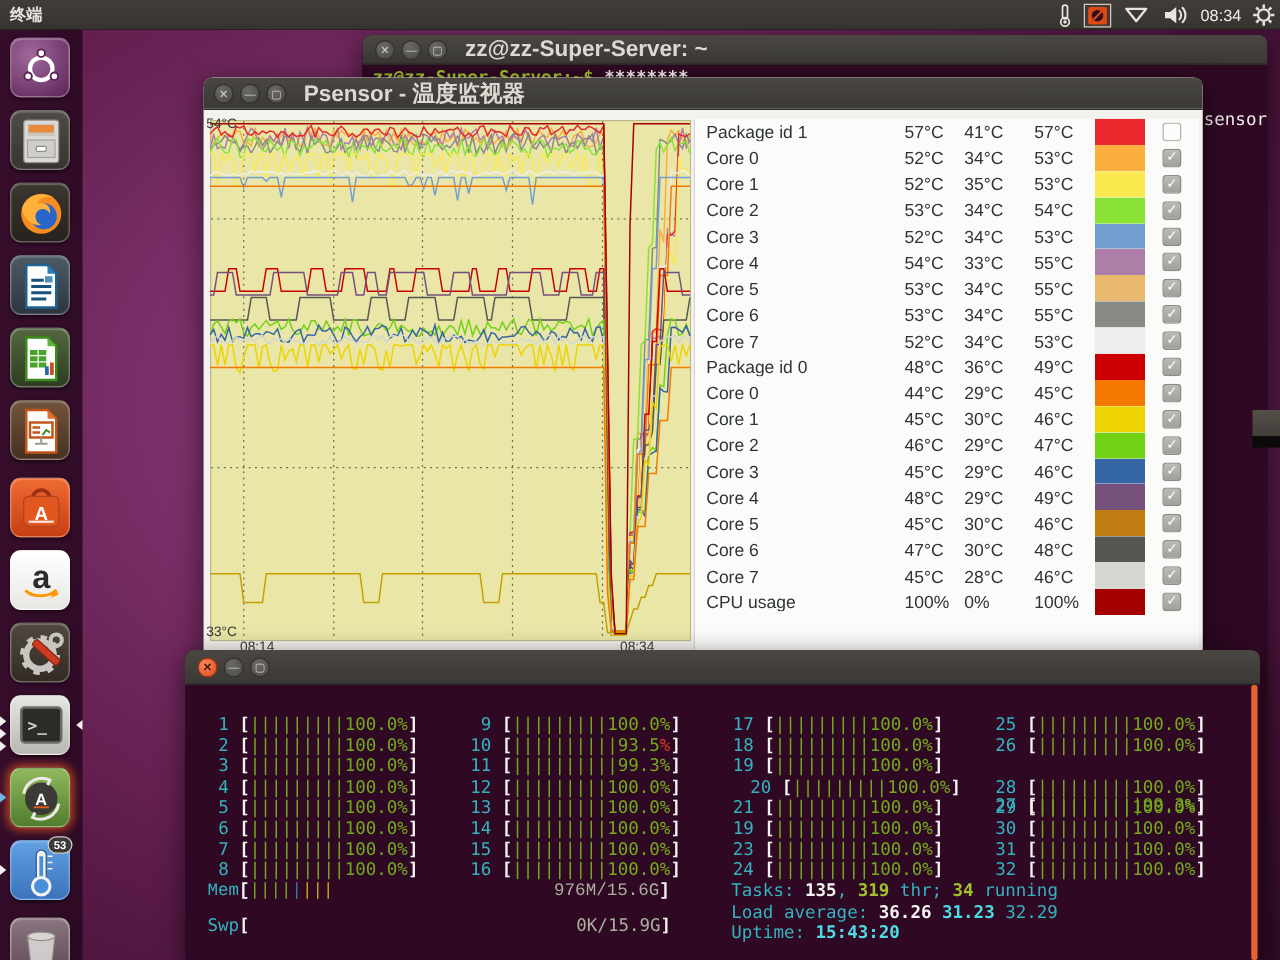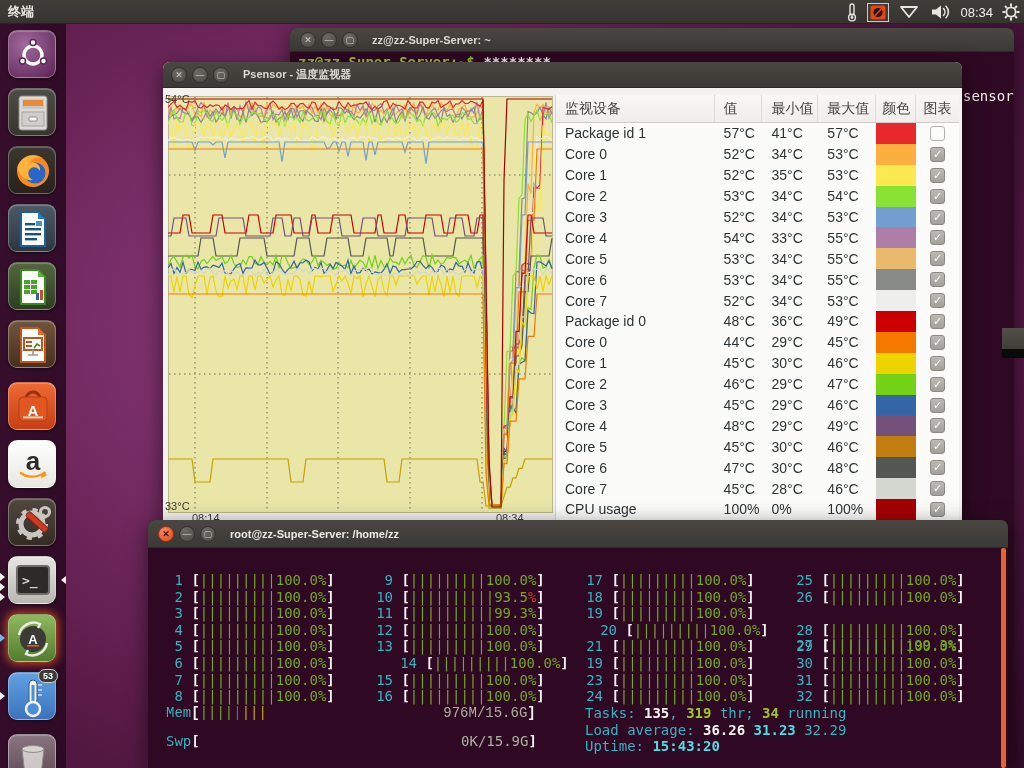--- a/index.html
+++ b/index.html
@@ -30,21 +30,21 @@
   .pip.blue { border-left-color:#6fb6e8; }
   .pip-r { position:absolute; left:61px; width:0; height:0; border-right:5px solid #f2f0ec; border-top:4px solid transparent; border-bottom:4px solid transparent; }
   .badge { position:absolute; right:-3px; top:-4px; min-width:20px; height:14px; border-radius:7px;
     background:#3a3a38; border:1px solid #cfcdc8; color:#fff; font-size:9px; font-weight:bold;
     display:flex; align-items:center; justify-content:center; padding:0 3px; }
   
   .win { position:absolute; border-radius:7px 7px 0 0; box-shadow:0 6px 22px rgba(0,0,0,.55); }
   .tbar { position:absolute; left:0; top:0; right:0; border-radius:7px 7px 0 0;
     background:linear-gradient(#4a4743,#3b3935); border-bottom:1px solid #2c2a27;
     display:flex; align-items:center; }
-  .tbar .ttl { font-size:11px; font-weight:bold; color:#dcd9d2; margin-left:14px; white-space:nowrap; overflow:hidden; }
+  .tbar .ttl { font-size:18px; font-weight:bold; color:#dcd9d2; margin-left:14px; white-space:nowrap; overflow:hidden; }
   .wbtn { width:16px; height:16px; border-radius:50%; background:radial-gradient(circle at 35% 30%, #6b6963, #4c4a45);
     border:1px solid #33312d; color:#cfccc5; font-size:9px; line-height:14px; text-align:center; margin-left:5px; flex:0 0 auto; }
   .wbtn.close-active { background:radial-gradient(circle at 35% 30%, #f78a5e, #e0481d); border-color:#9c3312; color:#441405; font-weight:bold; }
   
   .termc { position:absolute; left:0; right:0; bottom:0; background:#2f0923; overflow:hidden; }
   .mono, .termc { font-family:"DejaVu Sans Mono", monospace; }
   .hline { position:absolute; white-space:pre; font-size:14px; line-height:16px; color:#9e9e92; }
   .num { display:inline-block; width:17px; text-align:right; }
   .cy  { color:#35b2c0; }
   .cyb { color:#4fdbe4; font-weight:bold; }
@@ -306,28 +306,20 @@
           <polyline points="0,198.0 3,198.0 6,198.0 9,198.0 12,198.0 15,198.0 18,198.0 21,198.0 24,198.0 27,198.0 30,198.0 33,198.0 36,198.0 39,198.0 42,198.0 45,198.0 48,198.0 51,198.0 54,198.0 57,198.0 60,198.0 63,198.0 66,198.0 69,198.0 72,198.0 75,198.0 78,198.0 81,198.0 84,198.0 87,198.0 90,198.0 93,198.0 96,198.0 99,198.0 102,198.0 105,198.0 108,198.0 111,198.0 114,198.0 117,198.0 120,198.0 123,198.0 126,198.0 129,198.0 132,198.0 135,198.0 138,198.0 141,198.0 144,198.0 147,198.0 150,198.0 153,198.0 156,198.0 159,198.0 162,198.0 165,198.0 168,198.0 171,198.0 174,198.0 177,198.0 180,198.0 183,198.0 186,198.0 189,198.0 192,198.0 195,198.0 198,198.0 201,198.0 204,198.0 207,198.0 210,198.0 213,198.0 216,198.0 219,198.0 222,198.0 225,198.0 228,198.0 231,198.0 234,198.0 237,198.0 240,198.0 243,198.0 246,198.0 249,198.0 252,198.0 255,198.0 258,198.0 261,198.0 264,198.0 267,198.0 270,198.0 273,198.0 276,198.0 279,198.0 282,198.0 285,198.0 288,198.0 291,198.0 294,198.0 297,198.0 300,198.0 303,198.0 306,198.0 309,198.0 312,198.0 315,198.0 318,378.0 321,409.0 324,409.0 327,409.0 330,409.0 333,409.0 336,367.6 339,367.6 342,325.2 345,325.2 348,325.2 351,282.8 354,282.8 357,282.8 360,240.4 363,240.4 366,240.4 369,198.0 372,198.0 375,198.0 378,198.0 381,198.0 384,198.0" fill="none" stroke="#f57900" stroke-width="1.2"></polyline>
           <polyline points="0,363.0 3,363.0 6,363.0 9,363.0 12,363.0 15,363.0 18,363.0 21,363.0 24,363.0 27,386.0 30,386.0 33,386.0 36,386.0 39,386.0 42,386.0 45,363.0 48,363.0 51,363.0 54,363.0 57,363.0 60,363.0 63,363.0 66,363.0 69,363.0 72,363.0 75,363.0 78,363.0 81,363.0 84,363.0 87,363.0 90,363.0 93,363.0 96,363.0 99,363.0 102,363.0 105,363.0 108,363.0 111,363.0 114,363.0 117,363.0 120,363.0 123,386.0 126,386.0 129,386.0 132,386.0 135,386.0 138,363.0 141,363.0 144,363.0 147,363.0 150,363.0 153,363.0 156,363.0 159,363.0 162,363.0 165,363.0 168,363.0 171,363.0 174,363.0 177,363.0 180,363.0 183,363.0 186,363.0 189,363.0 192,363.0 195,363.0 198,363.0 201,363.0 204,363.0 207,363.0 210,363.0 213,363.0 216,363.0 219,386.0 222,386.0 225,386.0 228,386.0 231,386.0 234,363.0 237,363.0 240,363.0 243,363.0 246,363.0 249,363.0 252,363.0 255,363.0 258,363.0 261,363.0 264,363.0 267,363.0 270,363.0 273,363.0 276,363.0 279,363.0 282,363.0 285,363.0 288,363.0 291,363.0 294,363.0 297,363.0 300,363.0 303,363.0 306,363.0 309,363.0 312,386.0 315,386.0 318,410.0 321,410.0 324,410.0 327,410.0 330,410.0 333,410.0 336,400.6 339,391.2 342,391.2 345,381.8 348,381.8 351,372.4 354,372.4 357,363.0 360,363.0 363,363.0 366,363.0 369,363.0 372,363.0 375,363.0 378,363.0 381,363.0 384,363.0" fill="none" stroke="#c4a000" stroke-width="1.2"></polyline>
           <polyline points="0,3.0 3,3.0 6,3.0 9,3.0 12,3.0 15,3.0 18,3.0 21,3.0 24,3.0 27,3.0 30,3.0 33,3.0 36,3.0 39,3.0 42,3.0 45,3.0 48,3.0 51,3.0 54,3.0 57,3.0 60,3.0 63,3.0 66,3.0 69,3.0 72,3.0 75,3.0 78,3.0 81,3.0 84,3.0 87,3.0 90,3.0 93,3.0 96,3.0 99,3.0 102,3.0 105,3.0 108,3.0 111,3.0 114,3.0 117,3.0 120,3.0 123,3.0 126,3.0 129,3.0 132,3.0 135,3.0 138,3.0 141,3.0 144,3.0 147,3.0 150,3.0 153,3.0 156,3.0 159,3.0 162,3.0 165,3.0 168,3.0 171,3.0 174,3.0 177,3.0 180,3.0 183,3.0 186,3.0 189,3.0 192,3.0 195,3.0 198,3.0 201,3.0 204,3.0 207,3.0 210,3.0 213,3.0 216,3.0 219,3.0 222,3.0 225,3.0 228,3.0 231,3.0 234,3.0 237,3.0 240,3.0 243,3.0 246,3.0 249,3.0 252,3.0 255,3.0 258,3.0 261,3.0 264,3.0 267,3.0 270,3.0 273,3.0 276,3.0 279,3.0 282,3.0 285,3.0 288,3.0 291,3.0 294,3.0 297,3.0 300,3.0 303,3.0 306,3.0 309,3.0 312,3.0 315,3.0 318,183.0 321,363.0 324,411.0 327,411.0 330,411.0 333,411.0 336,84.4 339,3.0 342,3.0 345,3.0 348,3.0 351,3.0 354,3.0 357,3.0 360,3.0 363,3.0 366,3.0 369,3.0 372,3.0 375,3.0 378,3.0 381,3.0 384,3.0" fill="none" stroke="#a40000" stroke-width="1.2"></polyline>
         </svg>
       <div class="axis-lab" style="left:-3px;top:-3px">54°C</div>
       <div class="axis-lab" style="left:-3px;top:404px">33°C</div>
       <div class="axis-lab" style="left:24px;top:416px">08:14</div>
       <div class="axis-lab" style="left:328px;top:416px">08:34</div>
     </div>
     <div class="ptable">
-      <div class="phead">
-        <div class="phc c-name">监视设备</div>
-        <div class="phc c-val">值</div>
-        <div class="phc c-min">最小值</div>
-        <div class="phc c-max">最大值</div>
-        <div class="phc c-color" style="padding-left:6px;align-items:center">颜色</div>
-        <div class="phc c-chart" style="border-right:none;align-items:center">图表</div>
-      </div>
       <div id="sensor-rows">
           <div class="prow">
             <div class="pc c-name">Package id 1</div>
             <div class="pc c-val">57°C</div>
             <div class="pc c-min">41°C</div>
             <div class="pc c-max">57°C</div>
             <div class="pc c-color">
               <div class="swatch" style="background:#e8282d"></div>
             </div>
             <div class="pc c-chart">
@@ -553,38 +545,37 @@
         </div>
     </div>
   </div>
 </div>
 
 <div class="win" style="left:148px;top:520px;width:860px;height:248px;z-index:4;background:#2f0923">
   <div class="tbar" style="height:28px">
     <span class="wbtn close-active" style="margin-left:10px">✕</span>
     <span class="wbtn">—</span>
     <span class="wbtn">▢</span>
-    <span class="ttl" style="color:#eceae5">root@zz-Super-Server: /home/zz</span>
   </div>
   <div class="termc" id="htop-content" style="top:28px">
     <div id="cores">
         <div class="hline" style="left: 18px; top: 24px;"><span class="cy num">1</span><span class="whb"> [</span><span class="gr">|||||||||100.0</span><span class="gr">%</span><span class="whb">]</span></div>
         <div class="hline" style="left: 18px; top: 40.6px;"><span class="cy num">2</span><span class="whb"> [</span><span class="gr">|||||||||100.0</span><span class="gr">%</span><span class="whb">]</span></div>
         <div class="hline" style="left: 18px; top: 57.2px;"><span class="cy num">3</span><span class="whb"> [</span><span class="gr">|||||||||100.0</span><span class="gr">%</span><span class="whb">]</span></div>
         <div class="hline" style="left: 18px; top: 73.8px;"><span class="cy num">4</span><span class="whb"> [</span><span class="gr">|||||||||100.0</span><span class="gr">%</span><span class="whb">]</span></div>
         <div class="hline" style="left: 18px; top: 90.4px;"><span class="cy num">5</span><span class="whb"> [</span><span class="gr">|||||||||100.0</span><span class="gr">%</span><span class="whb">]</span></div>
         <div class="hline" style="left: 18px; top: 107px;"><span class="cy num">6</span><span class="whb"> [</span><span class="gr">|||||||||100.0</span><span class="gr">%</span><span class="whb">]</span></div>
         <div class="hline" style="left: 18px; top: 123.6px;"><span class="cy num">7</span><span class="whb"> [</span><span class="gr">|||||||||100.0</span><span class="gr">%</span><span class="whb">]</span></div>
         <div class="hline" style="left: 18px; top: 140.2px;"><span class="cy num">8</span><span class="whb"> [</span><span class="gr">|||||||||100.0</span><span class="gr">%</span><span class="whb">]</span></div>
         <div class="hline" style="left: 228px; top: 24px;"><span class="cy num">9</span><span class="whb"> [</span><span class="gr">|||||||||100.0</span><span class="gr">%</span><span class="whb">]</span></div>
         <div class="hline" style="left: 228px; top: 40.6px;"><span class="cy num">10</span><span class="whb"> [</span><span class="gr">||||||||||93.5</span><span class="rd">%</span><span class="whb">]</span></div>
         <div class="hline" style="left: 228px; top: 57.2px;"><span class="cy num">11</span><span class="whb"> [</span><span class="gr">||||||||||99.3</span><span class="gr">%</span><span class="whb">]</span></div>
         <div class="hline" style="left: 228px; top: 73.8px;"><span class="cy num">12</span><span class="whb"> [</span><span class="gr">|||||||||100.0</span><span class="gr">%</span><span class="whb">]</span></div>
         <div class="hline" style="left: 228px; top: 90.4px;"><span class="cy num">13</span><span class="whb"> [</span><span class="gr">|||||||||100.0</span><span class="gr">%</span><span class="whb">]</span></div>
-        <div class="hline" style="left: 228px; top: 107px; margin-left: 24px;"><span class="cy num">14</span><span class="whb"> [</span><span class="gr">|||||||||100.0</span><span class="gr">%</span><span class="whb">]</span></div>
+        <div class="hline" style="left: 228px; top: 107px;"><span class="cy num">14</span><span class="whb"> [</span><span class="gr">|||||||||100.0</span><span class="gr">%</span><span class="whb">]</span></div>
         <div class="hline" style="left: 228px; top: 123.6px;"><span class="cy num">15</span><span class="whb"> [</span><span class="gr">|||||||||100.0</span><span class="gr">%</span><span class="whb">]</span></div>
         <div class="hline" style="left: 228px; top: 140.2px;"><span class="cy num">16</span><span class="whb"> [</span><span class="gr">|||||||||100.0</span><span class="gr">%</span><span class="whb">]</span></div>
         <div class="hline" style="left: 438px; top: 24px;"><span class="cy num">17</span><span class="whb"> [</span><span class="gr">|||||||||100.0</span><span class="gr">%</span><span class="whb">]</span></div>
         <div class="hline" style="left: 438px; top: 40.6px;"><span class="cy num">18</span><span class="whb"> [</span><span class="gr">|||||||||100.0</span><span class="gr">%</span><span class="whb">]</span></div>
         <div class="hline" style="left: 438px; top: 57.2px;"><span class="cy num">19</span><span class="whb"> [</span><span class="gr">|||||||||100.0</span><span class="gr">%</span><span class="whb">]</span></div>
         <div class="hline" style="left: 452px; top: 73.8px;"><span class="cy num">20</span><span class="whb"> [</span><span class="gr">|||||||||100.0</span><span class="gr">%</span><span class="whb">]</span></div>
         <div class="hline" style="left: 438px; top: 90.4px;"><span class="cy num">21</span><span class="whb"> [</span><span class="gr">|||||||||100.0</span><span class="gr">%</span><span class="whb">]</span></div>
         <div class="hline" style="left: 438px; top: 107px;"><span class="cy num">19</span><span class="whb"> [</span><span class="gr">|||||||||100.0</span><span class="gr">%</span><span class="whb">]</span></div>
         <div class="hline" style="left: 438px; top: 123.6px;"><span class="cy num">23</span><span class="whb"> [</span><span class="gr">|||||||||100.0</span><span class="gr">%</span><span class="whb">]</span></div>
         <div class="hline" style="left: 438px; top: 140.2px;"><span class="cy num">24</span><span class="whb"> [</span><span class="gr">|||||||||100.0</span><span class="gr">%</span><span class="whb">]</span></div>

